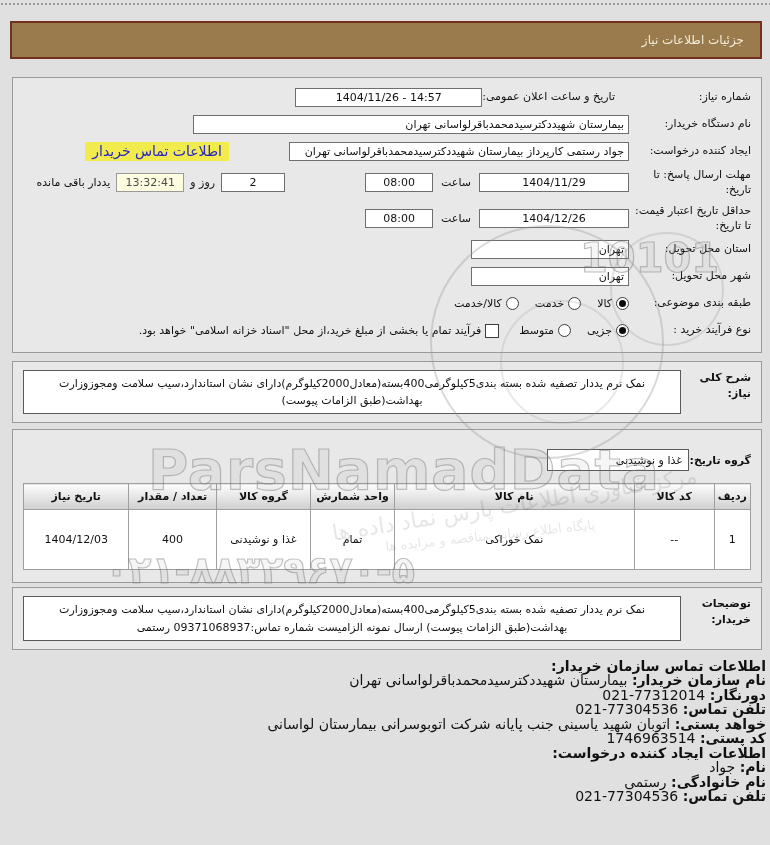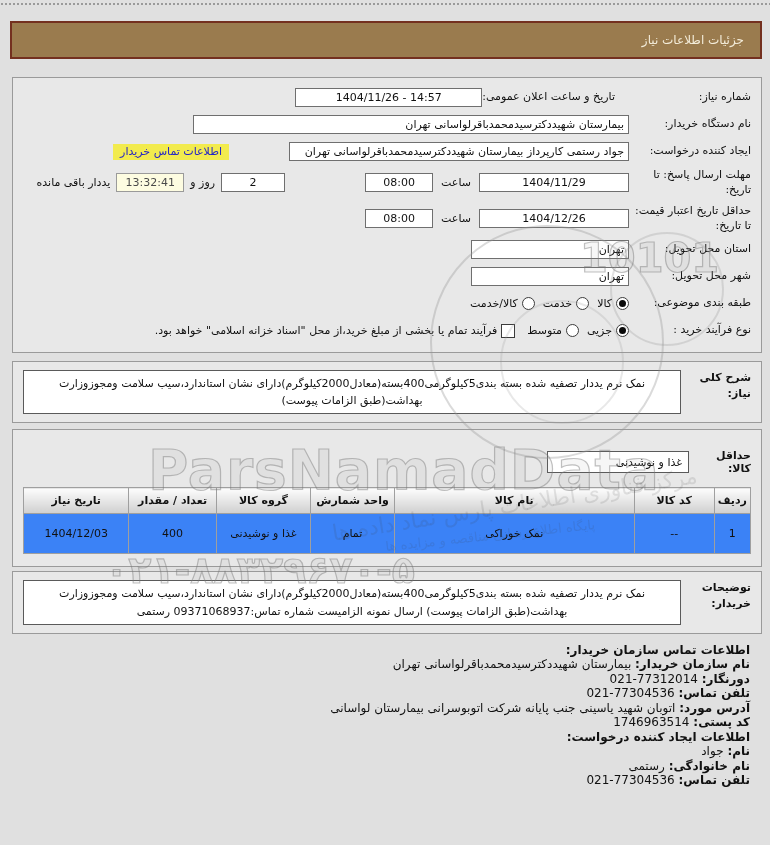--- a/index.html
+++ b/index.html
@@ -32,24 +32,24 @@
     display:flex;align-items:center;justify-content:center;
     font-size:11px;flex:none;overflow:hidden;white-space:nowrap;
   }
   .ibox.rt{justify-content:flex-start;padding:0 4px;}
   .w150{width:150px}.w185{width:185px}.w420{width:426px}.w330{width:330px}
   .w148{width:148px}.w66{width:66px}.w62{width:62px}
   .mr14{margin-right:14px}.mr60{margin-right:60px}.mr80{margin-right:80px}
   .mx6{margin:0 6px}.mx8{margin:0 8px}
   .cdown{background:#fdfce1;border:1px solid #9a9a9a;color:#4a4a4a;}
   .link-hl{
-    background:#f2eb4e;color:#2323c8;padding:1px 7px 2px 7px;font-size:11px;
+    background:#f2eb4e;color:#2323c8;padding:1px 7px 2px 7px;font-size:14px;
     cursor:pointer;white-space:nowrap;
   }
-  .opt{display:flex;align-items:center;margin-left:8px;justify-content:center;}
+  .opt{display:flex;align-items:center;margin-left:16px;justify-content:center;}
   .radio{
     width:11px;height:11px;border:1px solid #3c3c3c;border-radius:50%;
     background:#fff;margin-left:4px;position:relative;flex:none;
   }
   .radio.sel::after{
     content:"";position:absolute;inset:2px;border-radius:50%;background:#0a0a0a;
   }
   .chk{
     width:12px;height:12px;border:1px solid #3c3c3c;background:#fff;
     margin:0 4px;flex:none;
@@ -67,24 +67,24 @@
   .group-box{
     background:#fff;border:1px solid #5a5a5a;height:20px;min-width:128px;
     display:flex;align-items:center;padding:0 6px;
   }
   table.items{width:100%;border-collapse:collapse;margin-top:12px;}
   table.items th{
     background:linear-gradient(#fdfdfd,#cfcfcf);
     border:1px solid #9f9f9f;font-weight:bold;font-size:11px;height:23px;padding:1px 3px;
   }
   table.items td{
-    border:1px solid #9f9f9f;background:#3b82f6;text-align:center;
-    font-size:11px;height:25px;padding:7px 3px;
-  }
-  .contact{padding:9px 20px 0 12px;line-height:14.5px;font-size:12px;}
+    border:1px solid #9f9f9f;background:#ffffff;text-align:center;
+    font-size:11px;height:25px;padding:17px 3px;
+  }
+  .contact{padding:9px 4px 0 12px;line-height:14.5px;font-size:14px;}
   .cline b{font-weight:bold;}
   .ctitle{font-weight:bold;}
   
   .wm{position:absolute;inset:0;pointer-events:none;z-index:5;overflow:hidden;}
   .wm div{position:absolute;white-space:nowrap;}
   .wm-circle{border:2px solid rgba(150,150,150,.35);border-radius:50%;}
   .wm-outline{
     font-weight:bold;color:rgba(130,130,130,0.07);
     -webkit-text-stroke:1.2px rgba(120,120,120,.45);
   }
@@ -182,21 +182,21 @@
   </div>
 
   <div class="panel desc-panel">
     <span class="desc-label">شرح کلی نیاز:</span>
     <div class="desc-box">نمک نرم یددار تصفیه شده بسته بندی5کیلوگرمی400بسته(معادل2000کیلوگرم)دارای نشان استاندارد،سیب سلامت ومجوزوزارت بهداشت(طبق الزامات پیوست)</div>
   </div>
 
   <div class="panel items-panel">
 
     <div class="group-row">
-      <span class="group-label">حداقل کالا:</span>
+      <span class="group-label">گروه تاریخ:</span>
       <div class="group-box">غذا و نوشیدنی</div>
     </div>
 
     <table class="items">
       <colgroup>
         <col style="width:5%">
           <col style="width:11%">
           <col style="width:33%">
         <col style="width:11.5%">
           <col style="width:13%">
@@ -231,21 +231,21 @@
   <div class="panel desc-panel" style="margin-top:4px">
     <span class="desc-label">توضیحات خریدار:</span>
     <div class="desc-box">نمک نرم یددار تصفیه شده بسته بندی5کیلوگرمی400بسته(معادل2000کیلوگرم)دارای نشان استاندارد،سیب سلامت ومجوزوزارت بهداشت(طبق الزامات پیوست) ارسال نمونه الزامیست شماره تماس:09371068937 رستمی</div>
   </div>
 
   <div class="contact">
     <div class="ctitle">اطلاعات تماس سازمان خریدار:</div>
     <div class="cline"><b>نام سازمان خریدار:</b> <span>بیمارستان شهیددکترسیدمحمدباقرلواسانی تهران</span></div>
     <div class="cline"><b>دورنگار:</b> <span>77312014-021</span></div>
     <div class="cline"><b>تلفن تماس:</b> <span>77304536-021</span></div>
-    <div class="cline"><b>آدرس مورد:</b> <span>اتوبان شهید یاسینی جنب پایانه شرکت اتوبوسرانی بیمارستان لواسانی</span></div>
+    <div class="cline"><b>خواهد پستی:</b> <span>اتوبان شهید یاسینی جنب پایانه شرکت اتوبوسرانی بیمارستان لواسانی</span></div>
     <div class="cline"><b>کد پستی:</b> <span>1746963514</span></div>
     <div class="ctitle">اطلاعات ایجاد کننده درخواست:</div>
     <div class="cline"><b>نام:</b> <span>جواد</span></div>
     <div class="cline"><b>نام خانوادگی:</b> <span>رستمی</span></div>
     <div class="cline"><b>تلفن تماس:</b> <span>77304536-021</span></div>
   </div>
 
 </div>
 
 <div class="wm" aria-hidden="true">

